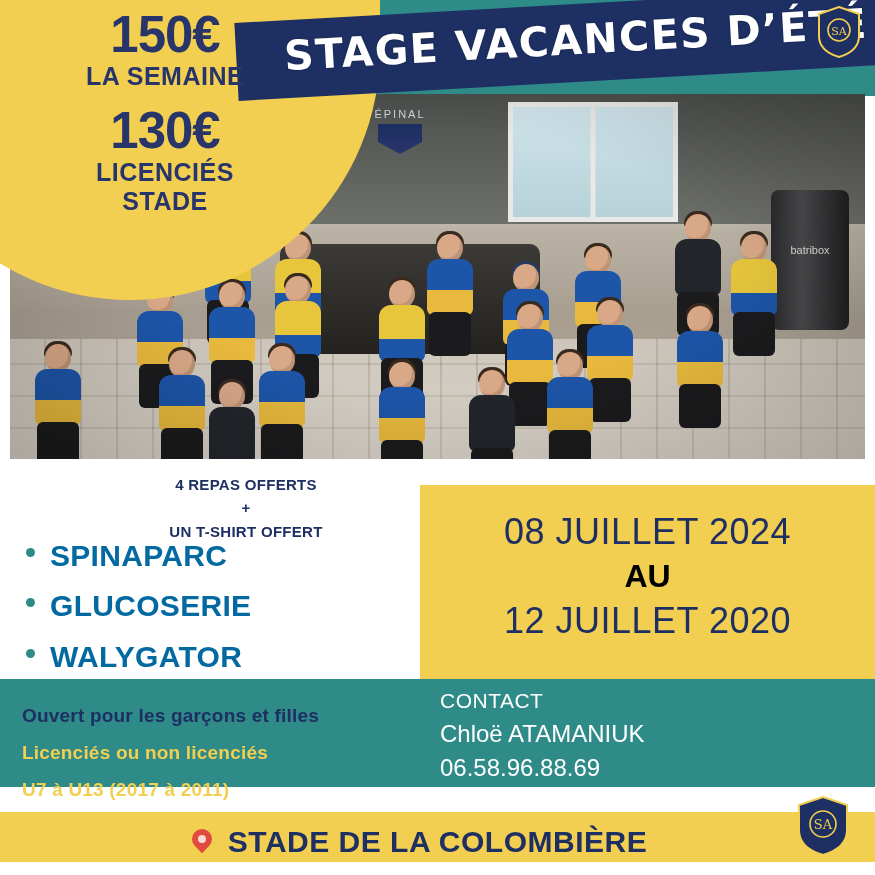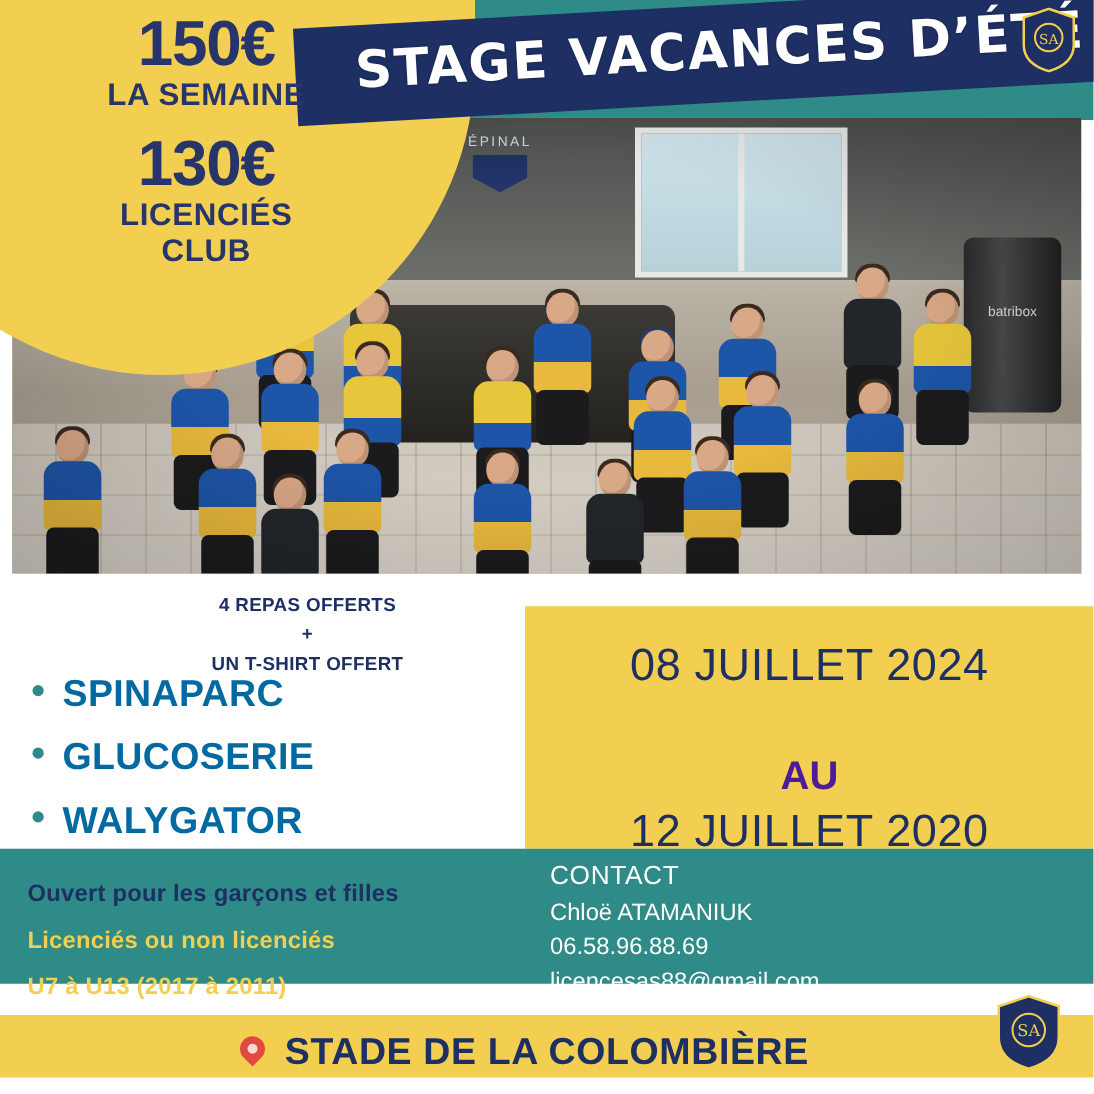--- a/index.html
+++ b/index.html
@@ -218,44 +218,43 @@
     z-index: 3;
     padding-top: 26px;
     text-align: center;
   }
   .date-line {
     color: #1d2f63;
     font-size: 36px; font-weight: normal; letter-spacing: .5px;
     line-height: 1.15;
   }
   .date-au {
-    color: #4c1d95;
+    color: #000000;
     font-size: 32px; font-weight: bold;
     line-height: 1.5;
-    margin-top: 44px;
   }
 
   
   .lower-band {
     position: absolute; left: 0; top: 679px; width: 875px; height: 108px;
     background: #2e8b87;
     z-index: 3;
   }
   .open-text {
     position: absolute; left: 22px; top: 18px; width: 400px;
     color: #1d2f63; font-size: 19px; font-weight: bold;
     line-height: 1.95; letter-spacing: .2px;
   }
   .open-text .yellow { color: #f2cf50; }
   .contact-block {
     position: absolute; left: 440px; top: 6px; width: 420px;
     text-align: left; color: #ffffff;
   }
   .contact-title { font-size: 21px; line-height: 1.5; letter-spacing: .5px; }
-  .contact-line { font-size: 19px; line-height: 1.45; }
+  .contact-line { font-size: 24px; line-height: 1.45; }
 
   
   .footer {
     position: absolute; left: 0; top: 812px; width: 875px; height: 50px;
     background: #f2cf50;
     z-index: 3;
   }
   .footer-text {
     position: absolute; left: 0; top: 13px; width: 875px;
     text-align: center;
@@ -287,21 +286,21 @@
   <div class="title-banner-text">STAGE VACANCES D’ÉTÉ</div>
 
   <div class="yellow-blob"></div>
 
   <div class="price-block">
     <div class="price-big">150€</div>
     <div class="price-sub">LA SEMAINE</div>
     <div class="price-gap"></div>
     <div class="price-big">130€</div>
     <div class="price-sub">LICENCIÉS</div>
-    <div class="price-sub">CLUB</div>
+    <div class="price-sub">STADE</div>
   </div>
 
   <div class="crest tr">
     <svg viewBox="0 0 44 52" xmlns="http://www.w3.org/2000/svg">
       <path d="M22 1 L42 8 L42 30 Q42 45 22 51 Q2 45 2 30 L2 8 Z" fill="#1d2f63" stroke="#f2cf50" stroke-width="2"></path>
       <circle cx="22" cy="24" r="11" fill="none" stroke="#f2cf50" stroke-width="1.6"></circle>
       <text x="22" y="29" font-size="11" fill="#f2cf50" text-anchor="middle" font-family="DejaVu Serif, serif">SA</text>
     </svg>
   </div>
 

